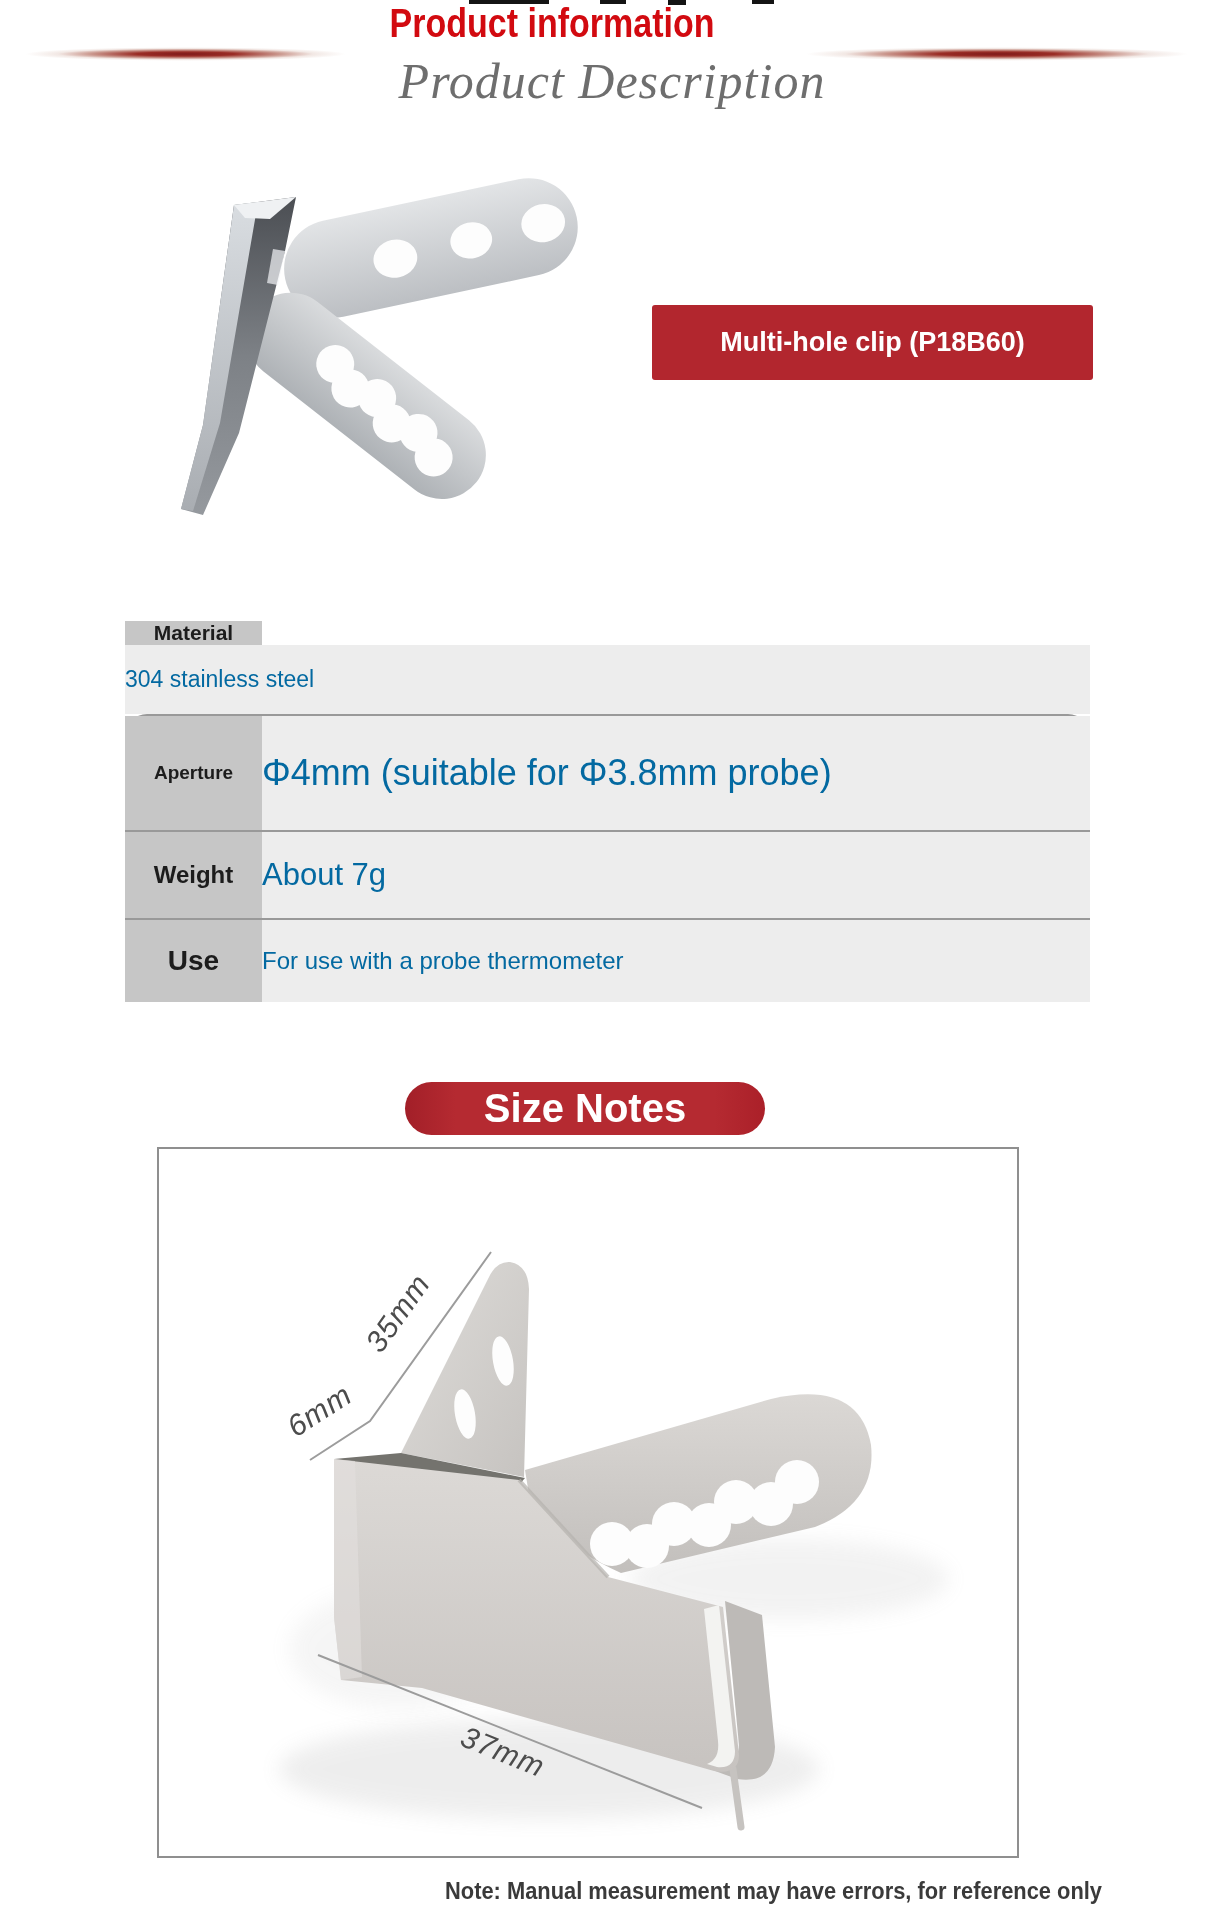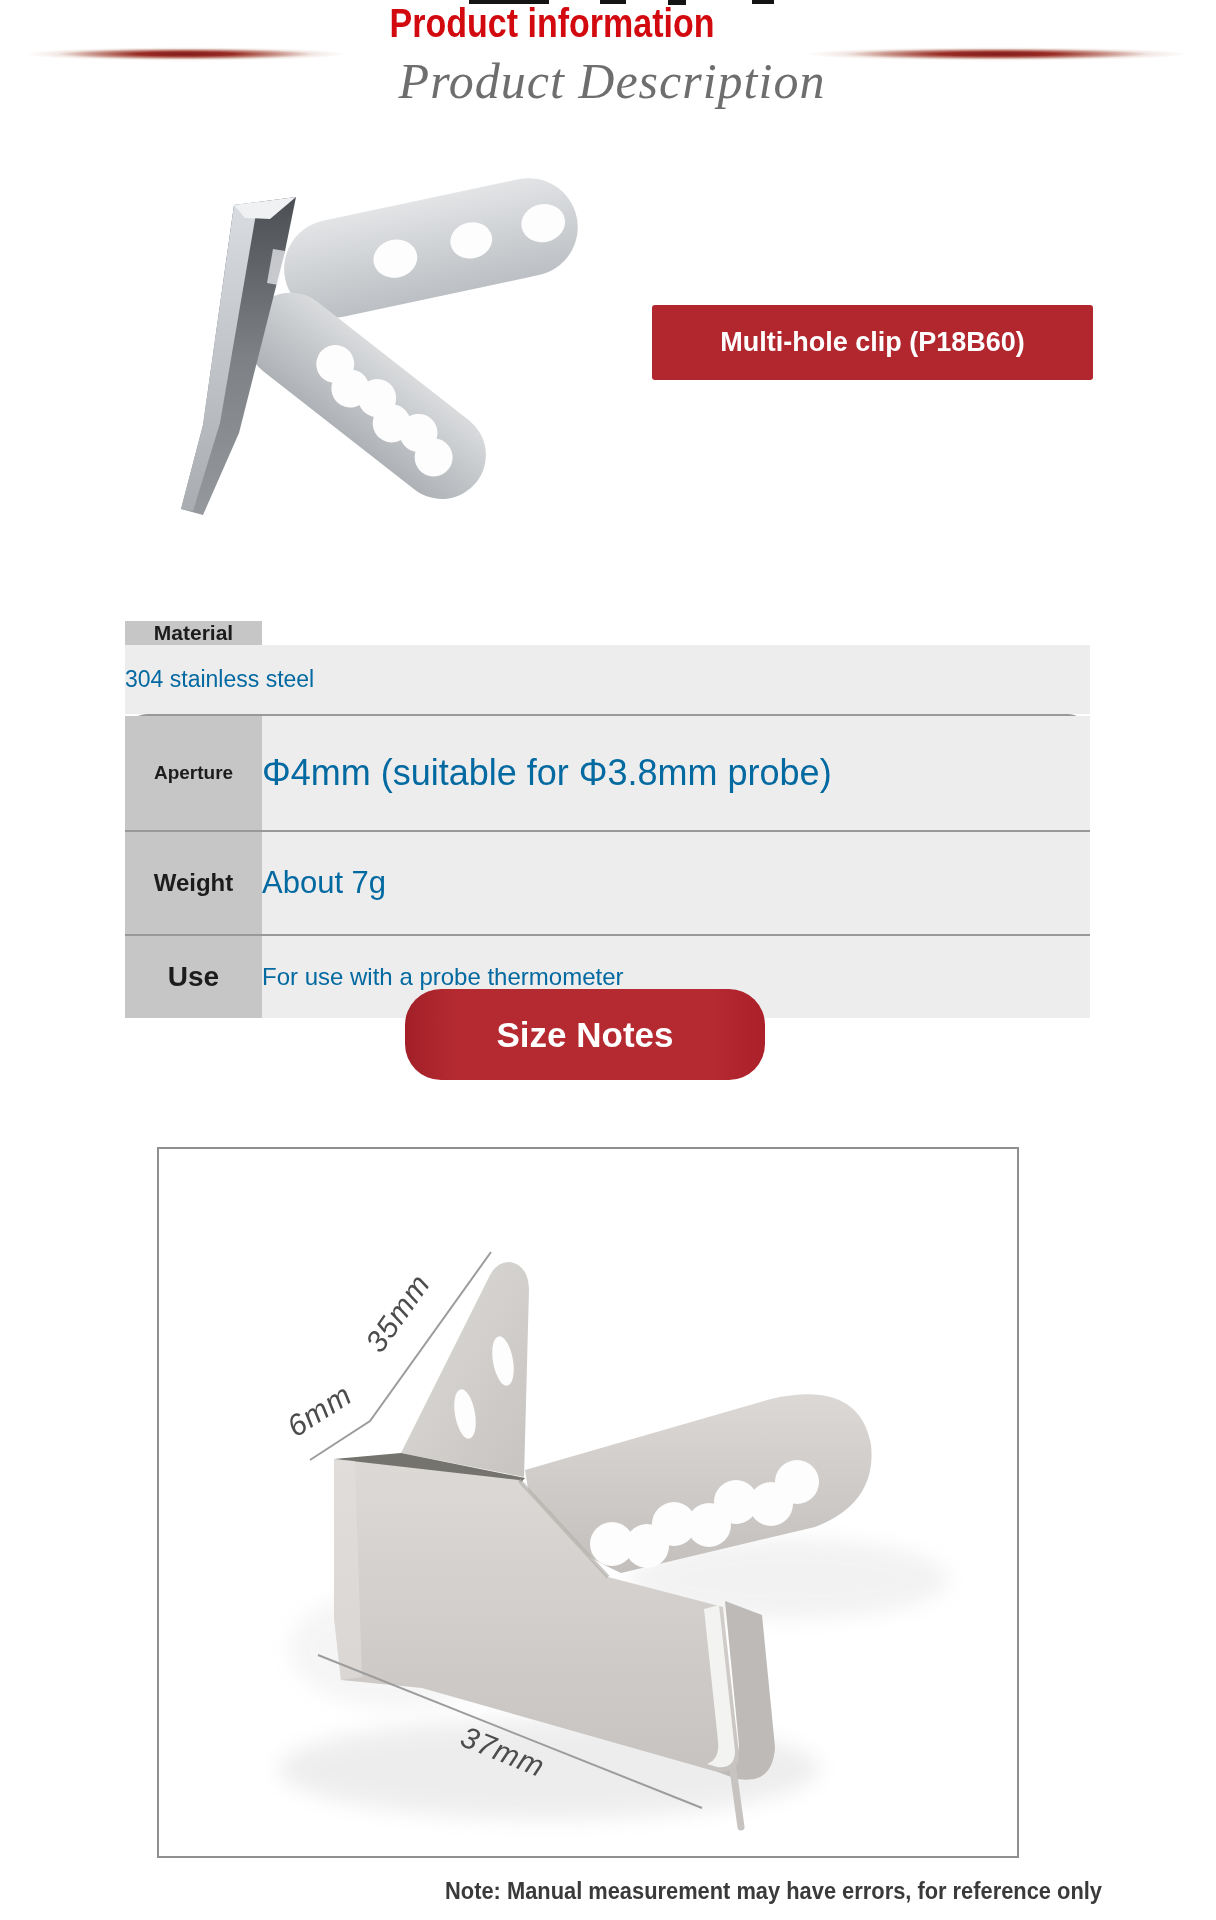--- a/index.html
+++ b/index.html
@@ -27,31 +27,31 @@
 
   .img1{position:absolute;left:95px;top:125px;width:480px;height:400px;}
 
   .badge{position:absolute;left:640px;top:305px;width:441px;height:75px;background:#b2262e;
          color:#ffffff;font-weight:bold;font-size:27px;display:flex;align-items:center;
          justify-content:center;white-space:nowrap;border-radius:3px;}
 
   .spec-table{position:absolute;left:113px;top:621px;width:965px;}
   .spec-row{display:flex;box-sizing:border-box;}
   .spec-row + .spec-row{border-top:2px solid #999999;}
-  .rh1{height:93px;flex-direction:column;} .rh2{height:116px;border-radius:22px;} .rh3{height:104px;} .rh4{height:84px;}
+  .rh1{height:93px;flex-direction:column;} .rh2{height:116px;border-radius:22px;} .rh3{height:88px;} .rh4{height:84px;}
   .spec-label{width:137px;background:#c6c6c6;display:flex;align-items:center;justify-content:center;
               font-weight:bold;color:#1c1c1c;}
   .spec-value{flex:1;background:#ededed;display:flex;align-items:center;
               font-weight:normal;color:#0369a1;white-space:nowrap;}
   .fL1{font-size:21px;} .fL2{font-size:19px;} .fL3{font-size:24px;} .fL4{font-size:28px;}
   .fV1{font-size:23px;} .fV2{font-size:36px;} .fV3{font-size:31px;} .fV4{font-size:24px;}
 
-  .size-btn{position:absolute;left:393px;top:989px;width:360px;height:91px;border-radius:36px;
+  .size-btn{position:absolute;left:393px;top:1082px;width:360px;height:53px;border-radius:36px;
             background:linear-gradient(90deg,#a21f28 0%,#b52a31 14%,#b52a31 86%,#ab2029 100%);
-            color:#ffffff;font-weight:bold;font-size:35px;display:flex;align-items:center;
+            color:#ffffff;font-weight:bold;font-size:40px;display:flex;align-items:center;
             justify-content:center;border:none;cursor:pointer;}
 
   .size-frame{position:absolute;left:145px;top:1147px;width:858px;height:707px;
               border:2px solid #8f8f8f;background:#ffffff;box-sizing:content-box;}
   .size-frame svg{display:block;width:858px;height:707px;}
 
   .dim-text{font-family:"Liberation Sans",sans-serif;font-style:italic;font-size:30px;
             fill:#4c4c4c;letter-spacing:1px;}
 
   .note{position:absolute;top:1878px;left:0;width:1090px;text-align:right;font-weight:bold;

